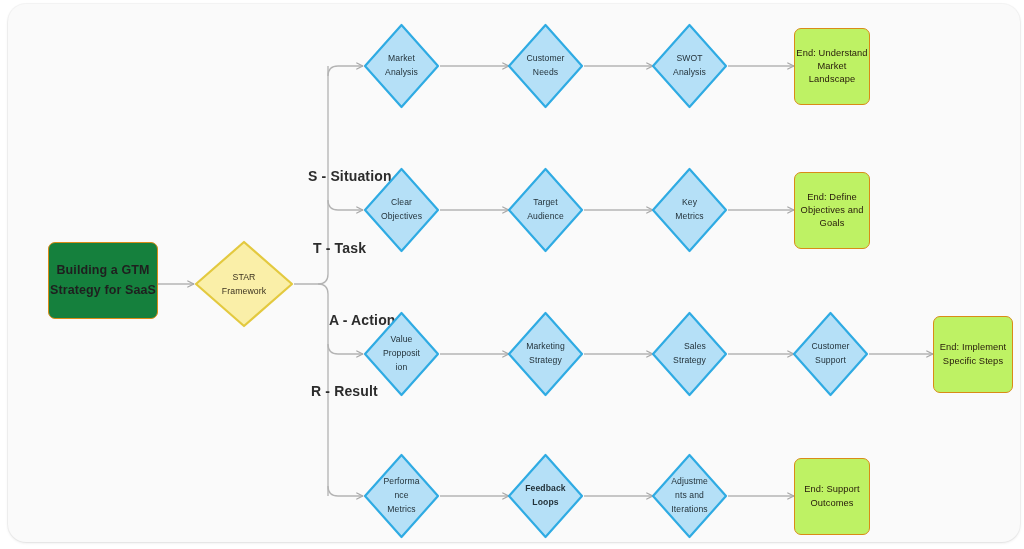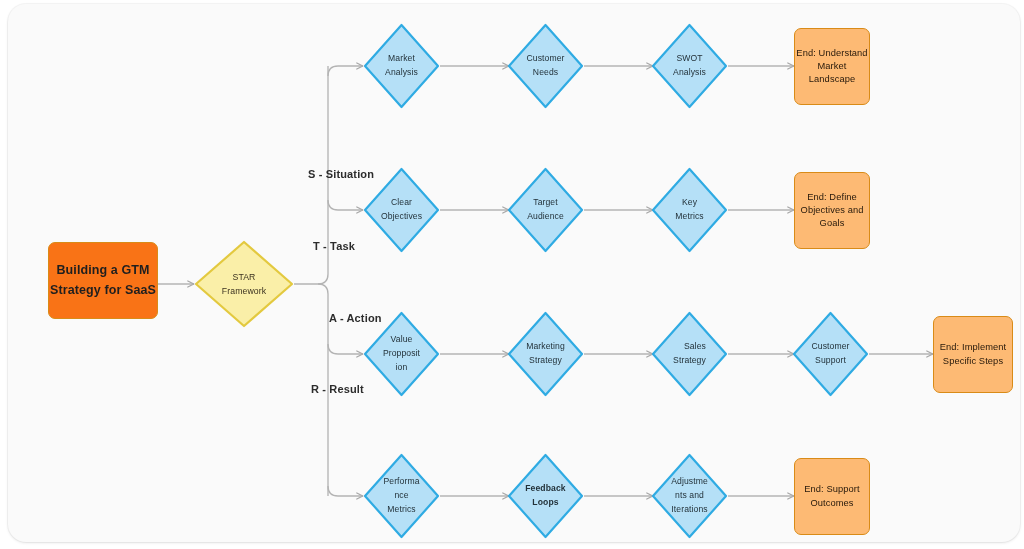--- a/index.html
+++ b/index.html
@@ -46,31 +46,31 @@
   .node-label {
     line-height: 1.42;
     white-space: pre-line;
     letter-spacing: 0.1px;
   }
   
   .box {
     border-radius: 7px;
   }
   .box.start {
-    background: #f97316;
+    background: #15803d;
     border: 1.6px solid #d98b17;
   }
   .box.start .node-label {
     font-weight: bold;
     font-size: 12.5px;
     color: #1f1f1f;
     line-height: 1.55;
   }
   .box.end {
-    background: #fdba74;
+    background: #bef264;
     border: 1.6px solid #d98b17;
   }
   .box.end .node-label {
     font-size: 9.3px;
     color: #25180a;
   }
   
   .diamond {
     background: transparent;
   }
@@ -85,21 +85,21 @@
     z-index: 2;
     font-size: 8.6px;
     color: #2b2b2b;
     line-height: 1.62;
   }
   .diamond.blue .node-label { color: #23323a; }
   .diamond.yellow .node-label { color: #3b3220; font-size: 8.7px; }
 
   .branch-label {
     position: absolute;
-    font-size: 11px;
+    font-size: 14px;
     font-weight: bold;
     color: #2c2c2c;
     letter-spacing: 0.15px;
     white-space: nowrap;
   }
 </style>
 </head>
 <body>
 
 <div id="canvas-card">

